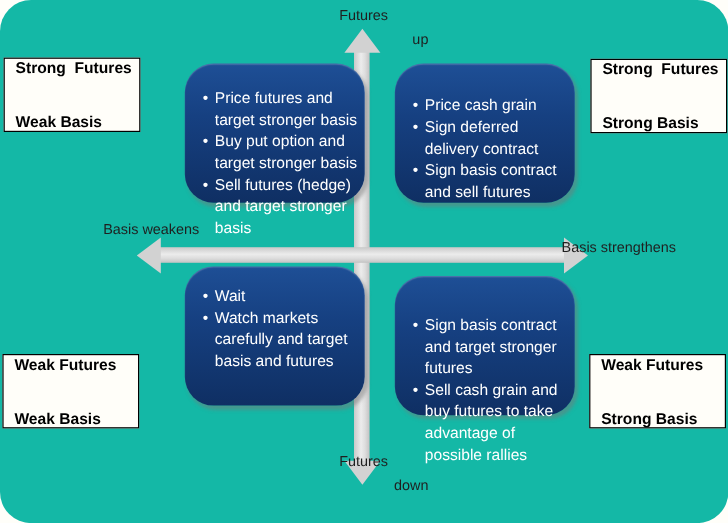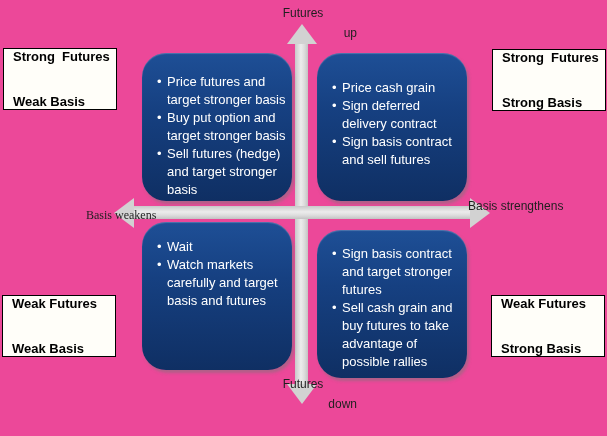--- a/index.html
+++ b/index.html
@@ -1,20 +1,20 @@
 <!DOCTYPE html>
 <html><head>
 <meta charset="utf-8">
 <style>
   * { margin:0; padding:0; box-sizing:border-box; }
   html,body { background:#fffef9; }
   body { font-family:"Liberation Sans", sans-serif; }
   .canvas {
     position:relative; width:607px; height:436px;
-    background:#ec4899; overflow:hidden;
+    background:#14b8a6; overflow:hidden;border-radius:26px;
   }
 
   
   .v-shaft {
     position:absolute; left:295px; top:42px; width:13px; height:346px;
     background:linear-gradient(90deg,#c9c9c9 0%,#ececec 45%,#dedede 70%,#c3c3c3 100%);
   }
   .h-shaft {
     position:absolute; left:128px; top:206px; width:348px; height:13px;
     background:linear-gradient(180deg,#c9c9c9 0%,#ececec 45%,#dedede 70%,#c3c3c3 100%);
@@ -23,35 +23,35 @@
   .arr-up    { left:287px; top:24px;  border-left:15px solid transparent; border-right:15px solid transparent; border-bottom:20px solid #d2d2d2; }
   .arr-down  { left:287px; top:384px; border-left:15px solid transparent; border-right:15px solid transparent; border-top:20px solid #d2d2d2; }
   .arr-left  { left:114px; top:198px; border-top:15px solid transparent; border-bottom:15px solid transparent; border-right:20px solid #d2d2d2; }
   .arr-right { left:470px; top:198px; border-top:15px solid transparent; border-bottom:15px solid transparent; border-left:20px solid #d2d2d2; }
 
   
   .axis-label { position:absolute; color:#1f1f1f; font-size:12px; line-height:14px; text-align:center; }
   .axis-top    { left:249px; top:6px;   width:108px; }
   .axis-bottom { left:249px; top:377px; width:108px; }
   .axis-top .l2, .axis-bottom .l2 { display:block; margin-top:6px;text-align:right; }
-  .axis-left  { left:86px;  top:208px; text-align:left;font-family:Liberation Serif, serif; }
+  .axis-left  { left:86px;  top:184px; text-align:left; }
   .axis-right { left:435px; top:199px; text-align:left;margin-left:33px; }
 
   
   .qbox {
-    position:absolute; width:150px; height:148px; border-radius:24px;
+    position:absolute; width:150px; height:116px; border-radius:24px;
     background:linear-gradient(180deg,#1e4f96 0%,#164081 38%,#0f2f63 100%);
     box-shadow:2px 3px 3px rgba(120,120,120,0.5), inset 0 1px 1px rgba(255,255,255,0.22);
     padding:20px 5px 0 15px;
-    color:#ffffff; font-size:13px;
+    color:#ffffff; font-size:13px;margin-left:12px;
   }
   .q-tl { left:142px; top:53px; }
   .q-tr { left:317px; top:53px; padding-top:26px; }
   .q-bl { left:142px; top:222px; padding-top:16px; }
-  .q-br { left:317px; top:230px; padding-top:15px; }
+  .q-br { left:317px; top:230px; padding-top:32px; }
   .qbox ul { list-style:none; }
   .qbox li { position:relative; padding-left:10px; line-height:18px; }
   .qbox li::before { content:"\2022"; position:absolute; left:0; top:0; }
 
   
   .corner {
     position:absolute; width:114px; height:62px;
     background:#fffef9; border:1.5px solid #000000;
     display:flex; flex-direction:column; justify-content:space-between;
     padding-left:9px;

